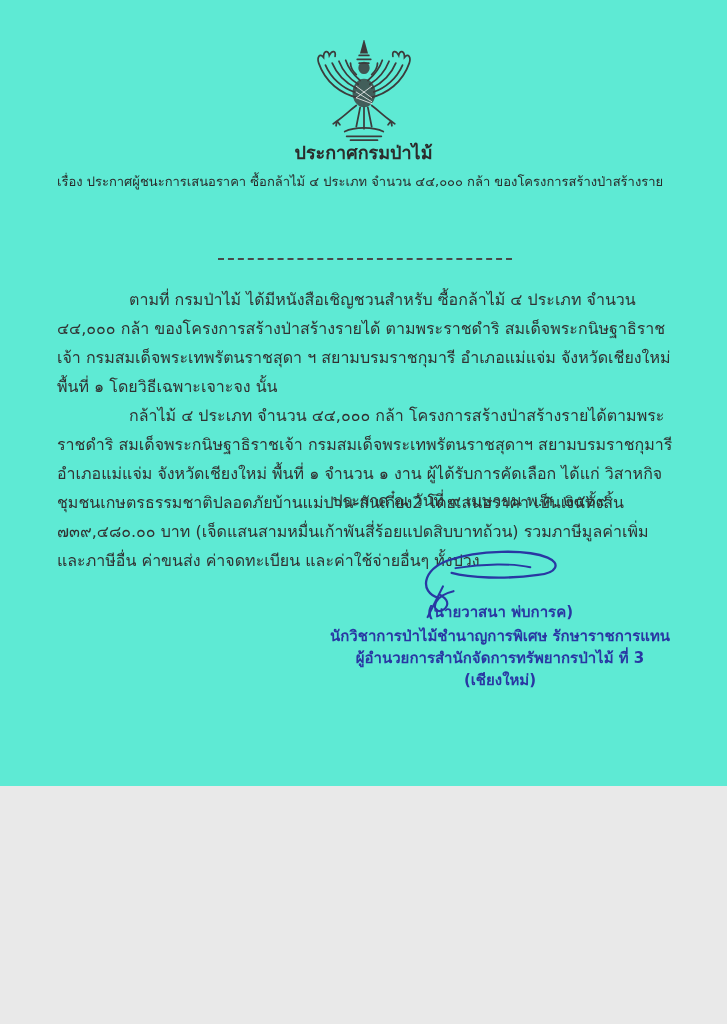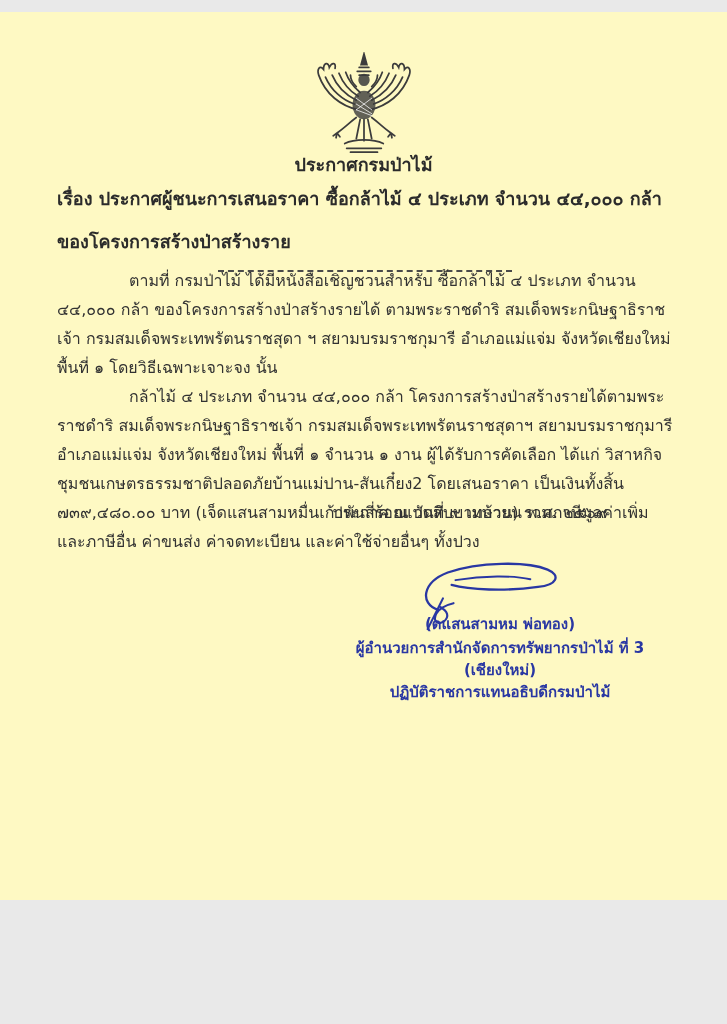--- a/index.html
+++ b/index.html
@@ -1,44 +1,44 @@
 <!DOCTYPE html>
 <html><head>
 <meta charset="utf-8">
 <style>
   html,body{margin:0;padding:0;background:#e9e9e9;}
   .page{
     position:relative;
-    width:727px;height:888px;
-    margin:12px auto;
-    background:#fef9c3;
+    width:727px;height:786px;
+    margin:0 auto;
+    background:#5eead4;
     font-family:"DejaVu Sans","Liberation Sans",sans-serif;
     color:#2e2e2e;
     overflow:hidden;
   }
   .emblem{
     position:absolute;top:40px;left:50%;transform:translateX(-50%);
     width:116px;height:106px;
   }
   .doc-title{
     position:absolute;top:138px;left:0;width:727px;
     text-align:center;font-size:18px;font-weight:bold;color:#2b2b2b;
   }
   .subject{
     position:absolute;top:165px;left:57px;width:616px;
-    font-size:18px;font-weight:bold;line-height:43px;color:#2b2b2b;
+    font-size:13px;font-weight:normal;line-height:34px;color:#2b2b2b;
   }
   .subject .line-left{text-align:left;}
   .subject .line-center{text-align:center;}
   .separator{
     position:absolute;top:258px;left:218px;width:294px;
     border-top:2px dashed #4a4a4a;height:0;
   }
   .body-text{
-    position:absolute;top:254px;left:57px;width:616px;
+    position:absolute;top:285px;left:57px;width:616px;
     font-size:16px;line-height:29px;text-align:left;color:#323232;
   }
   .body-text p{margin:0;padding:0;text-indent:72px;}
   .date-line{
     position:absolute;top:488px;left:270px;width:400px;
     text-align:center;font-size:16px;color:#323232;
   }
   .signature-stroke{
     position:absolute;top:548px;left:410px;width:160px;height:72px;
   }
@@ -107,18 +107,18 @@
   <svg class="signature-stroke" viewBox="0 0 160 75" xmlns="http://www.w3.org/2000/svg">
     <g stroke="#2937a3" fill="none" stroke-width="2.4" stroke-linecap="round">
       <path d="M26 52 C6 45 10 23 36 13 C68 2 118 1 140 10 C154 16 150 26 130 28 C96 33 58 31 40 26"></path>
       <path d="M44 21 C74 16 104 16 122 20" stroke-width="2"></path>
       <path d="M28 49 C36 53 38 59 32 64 C26 68 20 64 24 56 C27 50 34 47 42 45" stroke-width="2.2"></path>
       <path d="M31 40 L15 72" stroke-width="2.2"></path>
     </g>
   </svg>
 
   <div class="signature-block">
-    <div class="sig-name">(ดแสนสามหม  พ่อทอง)</div>
+    <div class="sig-name">(นายวาสนา  พ่บการค)</div>
+    <div>นักวิชาการป่าไม้ชำนาญการพิเศษ รักษาราชการแทน</div>
     <div>ผู้อำนวยการสำนักจัดการทรัพยากรป่าไม้ ที่ 3 (เชียงใหม่)</div>
-    <div>ปฏิบัติราชการแทนอธิบดีกรมป่าไม้</div>
   </div>
 
 </div>
 
 </body></html>

